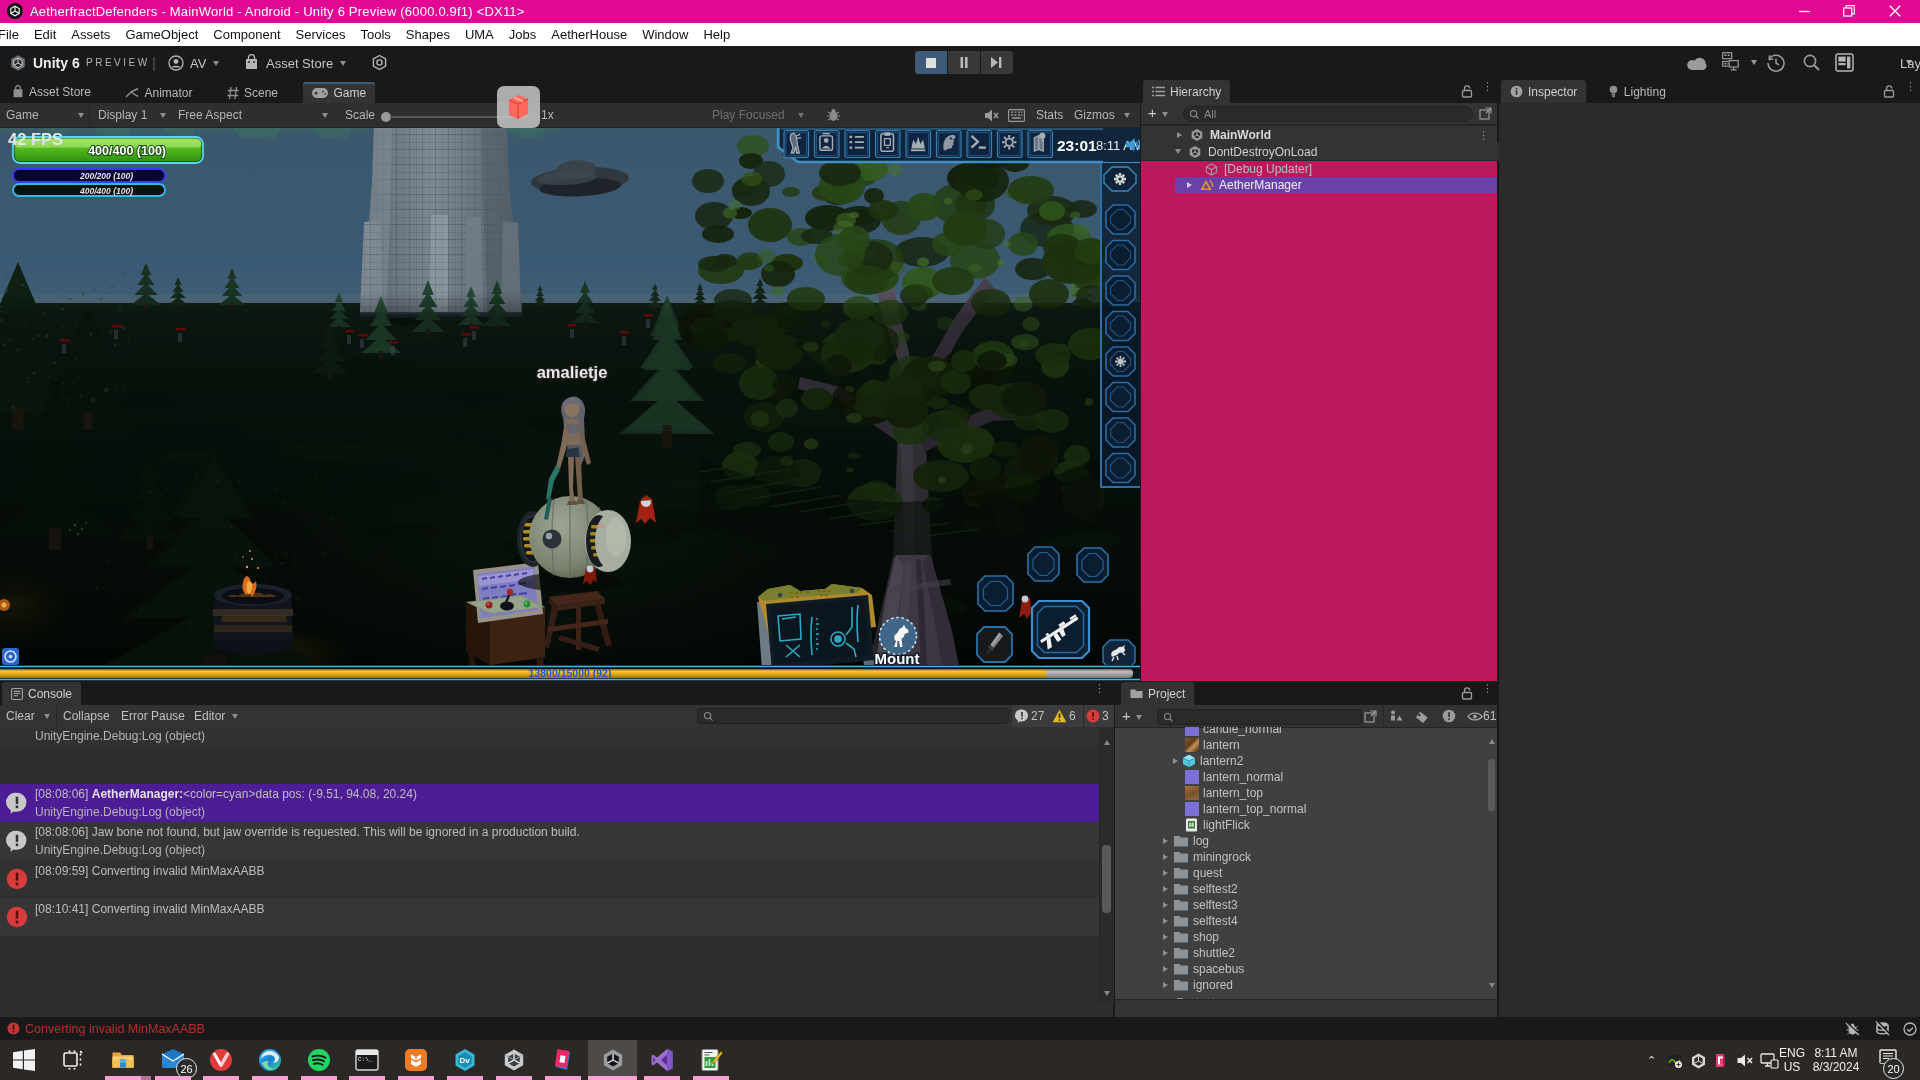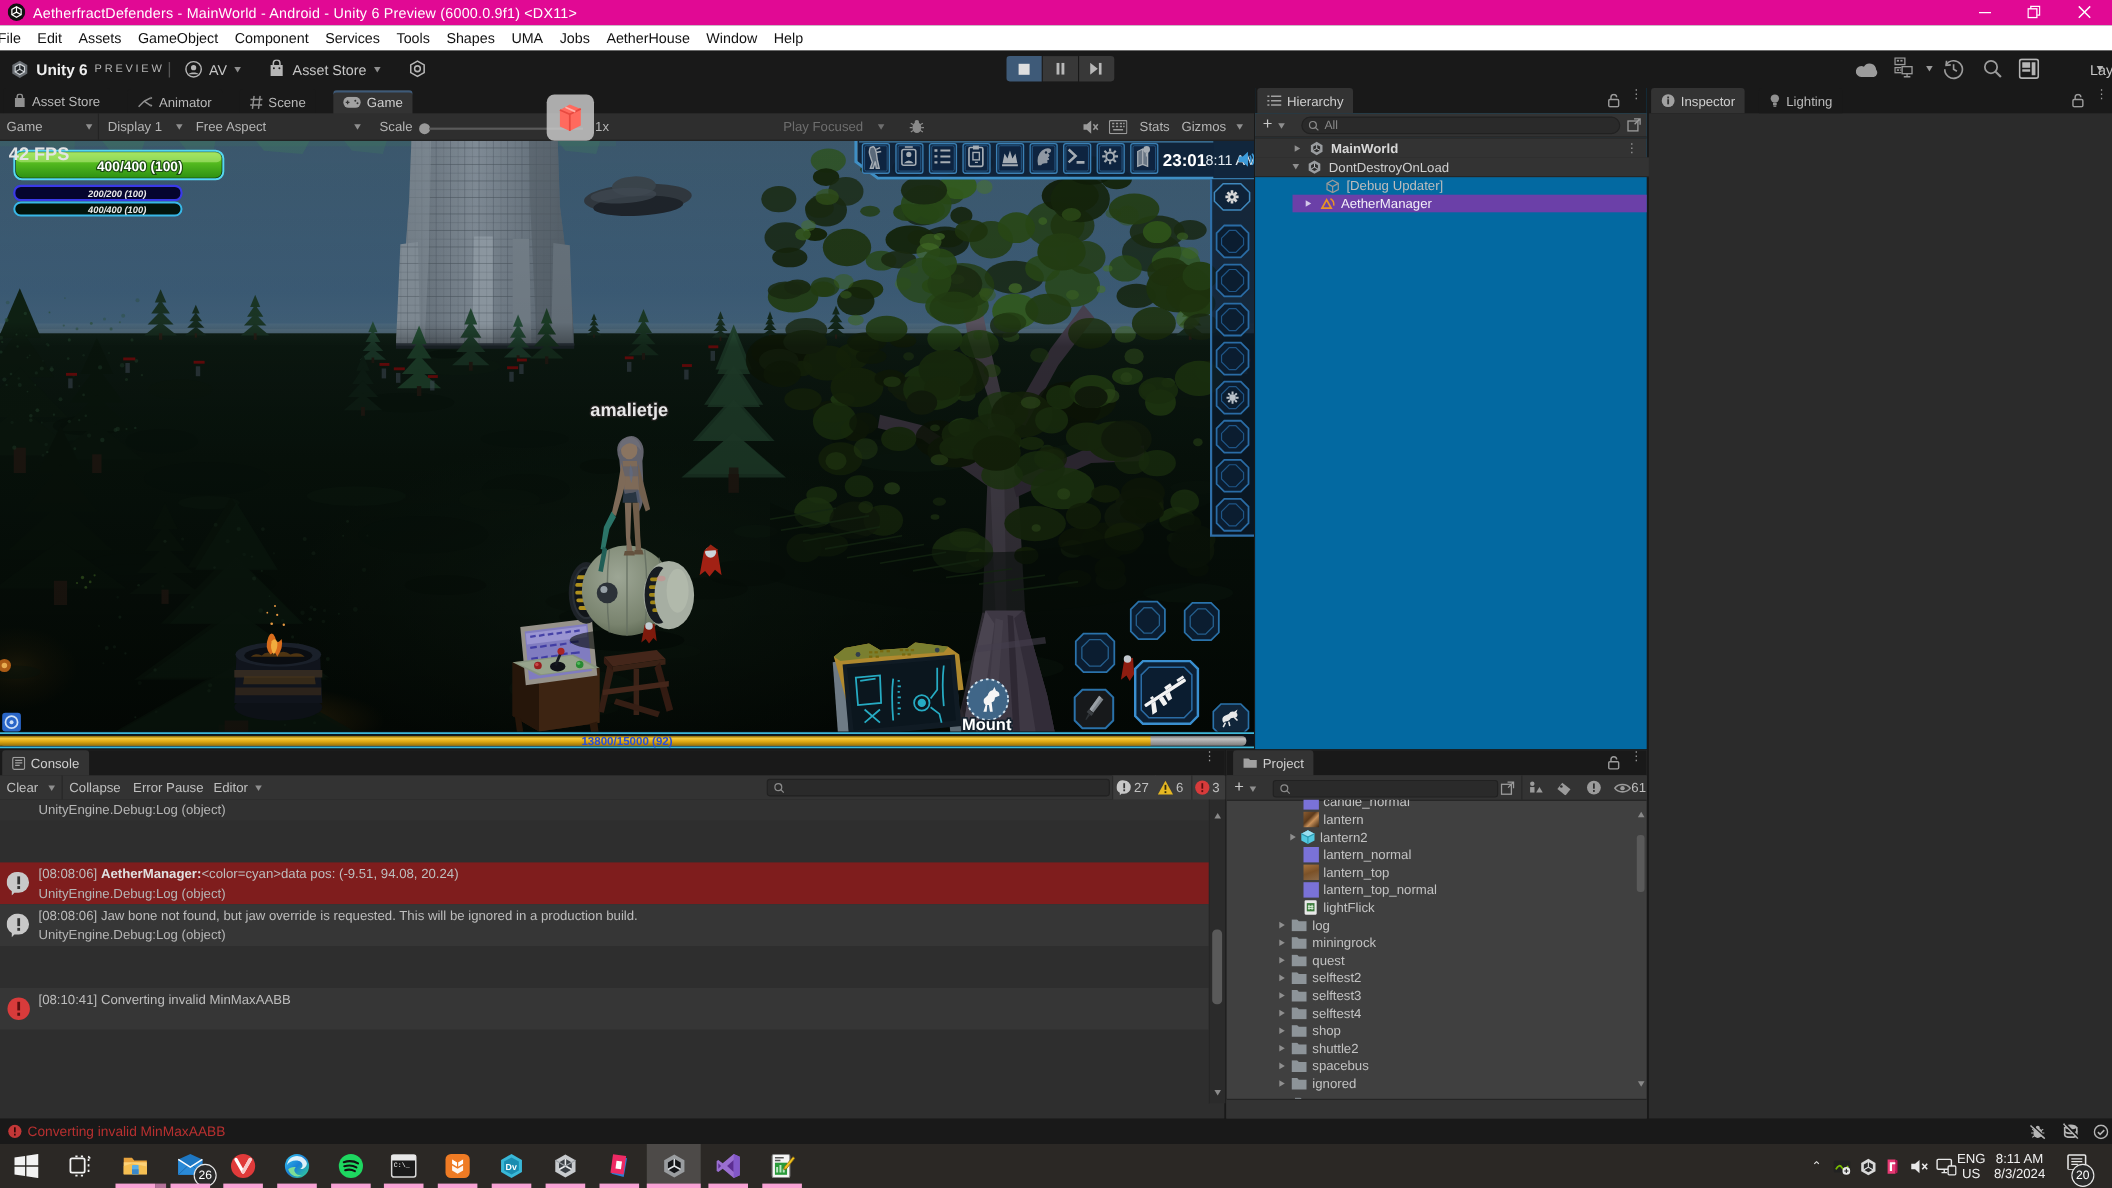--- a/index.html
+++ b/index.html
@@ -1255,21 +1255,21 @@
   </div>
 
   <div class="abs" style="left:497px;top:86px;width:43px;height:42px;background:rgba(205,205,205,0.82);border-radius:7px;"></div>
   <svg class="abs" style="left:505px;top:92px" width="27" height="30" viewBox="0 0 27 30">
       <path d="M4 8 13 3 23 7 23 22 13 27 4 23Z" fill="#ff6a5e"></path>
       <path d="M4 8 13 12 23 7" fill="none" stroke="#e84a40" stroke-width="1.6"></path>
       <path d="M13 12V27" stroke="#e84a40" stroke-width="1.6"></path>
       <path d="M9 5.5 18 9.5" stroke="#ffb0a8" stroke-width="1.6"></path>
     </svg>
 
-  <div class="abs" style="left:1141px;top:80px;width:356px;height:601px;background:#0369a1;">
+  <div class="abs" style="left:1141px;top:80px;width:356px;height:601px;background:#be185d;">
     <div class="abs tabband" style="left:0;top:0;width:356px;">
       <div class="tab active" style="margin-left:2px"><span class="ic">
             <svg width="13" height="11" viewBox="0 0 13 11">
               <path d="M0 1.5h2M3.5 1.5H13M0 5.5h2M3.5 5.5H13M0 9.5h2M3.5 9.5H13" stroke="#b5b5b5" stroke-width="1.4"></path>
             </svg>
           </span>Hierarchy</div>
       <svg class="abs" style="left:320px;top:5px" width="12" height="13" viewBox="0 0 12 13">
           <rect x="1.5" y="5.5" width="9" height="6.5" rx="1" fill="none" stroke="#9b9b9b" stroke-width="1.3"></rect>
           <path d="M3.5 5.5V3.5a2.6 2.6 0 0 1 5.2 0" fill="none" stroke="#9b9b9b" stroke-width="1.3"></path>
         </svg>
@@ -1396,37 +1396,45 @@
           <circle cx="7" cy="7" r="6.5" fill="#d83b3b"></circle>
           <rect x="6.2" y="3" width="1.6" height="5" fill="#5a0f0f"></rect>
           <rect x="6.2" y="9.3" width="1.6" height="1.8" fill="#5a0f0f"></rect>
         </svg>
       <div class="abs" style="left:1102px;top:4px;">3</div>
     </div>
     <div class="abs" id="logs" style="left:0;top:45px;width:1113px;height:276px;overflow:hidden;">
       <div class="logrow" style="top:-19px;height:38px;background:#313131;">
         <div class="l2">UnityEngine.Debug:Log (object)</div>
       </div>
-      <div class="logrow" style="top:57px;height:38px;background:#7f1d1d;">
+      <div class="logrow" style="top:57px;height:38px;background:#4c1d95;">
         <svg class="cicon" viewBox="0 0 14 14">
             <path d="M7 0.5 A6 6 0 1 1 7 12.5 L4.5 12.5 3 14 3 11.6 A6 6 0 0 1 7 0.5Z" fill="#c8c8c8"></path>
             <rect x="6.2" y="3" width="1.6" height="4.6" fill="#333"></rect>
             <rect x="6.2" y="8.6" width="1.6" height="1.7" fill="#333"></rect>
           </svg>
         <div class="l1">[08:08:06] <b style="color:#e0e0e0">AetherManager:</b>&lt;color=cyan&gt;data pos: (-9.51, 94.08, 20.24)</div>
         <div class="l2">UnityEngine.Debug:Log (object)</div>
       </div>
       <div class="logrow" style="top:95px;height:38px;background:#363636;">
         <svg class="cicon" viewBox="0 0 14 14">
             <path d="M7 0.5 A6 6 0 1 1 7 12.5 L4.5 12.5 3 14 3 11.6 A6 6 0 0 1 7 0.5Z" fill="#c8c8c8"></path>
             <rect x="6.2" y="3" width="1.6" height="4.6" fill="#333"></rect>
             <rect x="6.2" y="8.6" width="1.6" height="1.7" fill="#333"></rect>
           </svg>
         <div class="l1">[08:08:06] Jaw bone not found, but jaw override is requested. This will be ignored in a production build.</div>
         <div class="l2">UnityEngine.Debug:Log (object)</div>
+      </div>
+      <div class="logrow" style="top:133px;height:38px;background:#313131;">
+        <svg class="cicon" viewBox="0 0 14 14">
+            <circle cx="7" cy="7" r="6.5" fill="#d83b3b"></circle>
+            <rect x="6.2" y="3" width="1.6" height="5" fill="#5a0f0f"></rect>
+            <rect x="6.2" y="9.3" width="1.6" height="1.8" fill="#5a0f0f"></rect>
+          </svg>
+        <div class="l1" style="top:4px;">[08:09:59] Converting invalid MinMaxAABB</div>
       </div>
       <div class="logrow" style="top:171px;height:38px;background:#363636;">
         <svg class="cicon" viewBox="0 0 14 14">
             <circle cx="7" cy="7" r="6.5" fill="#d83b3b"></circle>
             <rect x="6.2" y="3" width="1.6" height="5" fill="#5a0f0f"></rect>
             <rect x="6.2" y="9.3" width="1.6" height="1.8" fill="#5a0f0f"></rect>
           </svg>
         <div class="l1" style="top:4px;">[08:10:41] Converting invalid MinMaxAABB</div>
       </div>
     </div>

